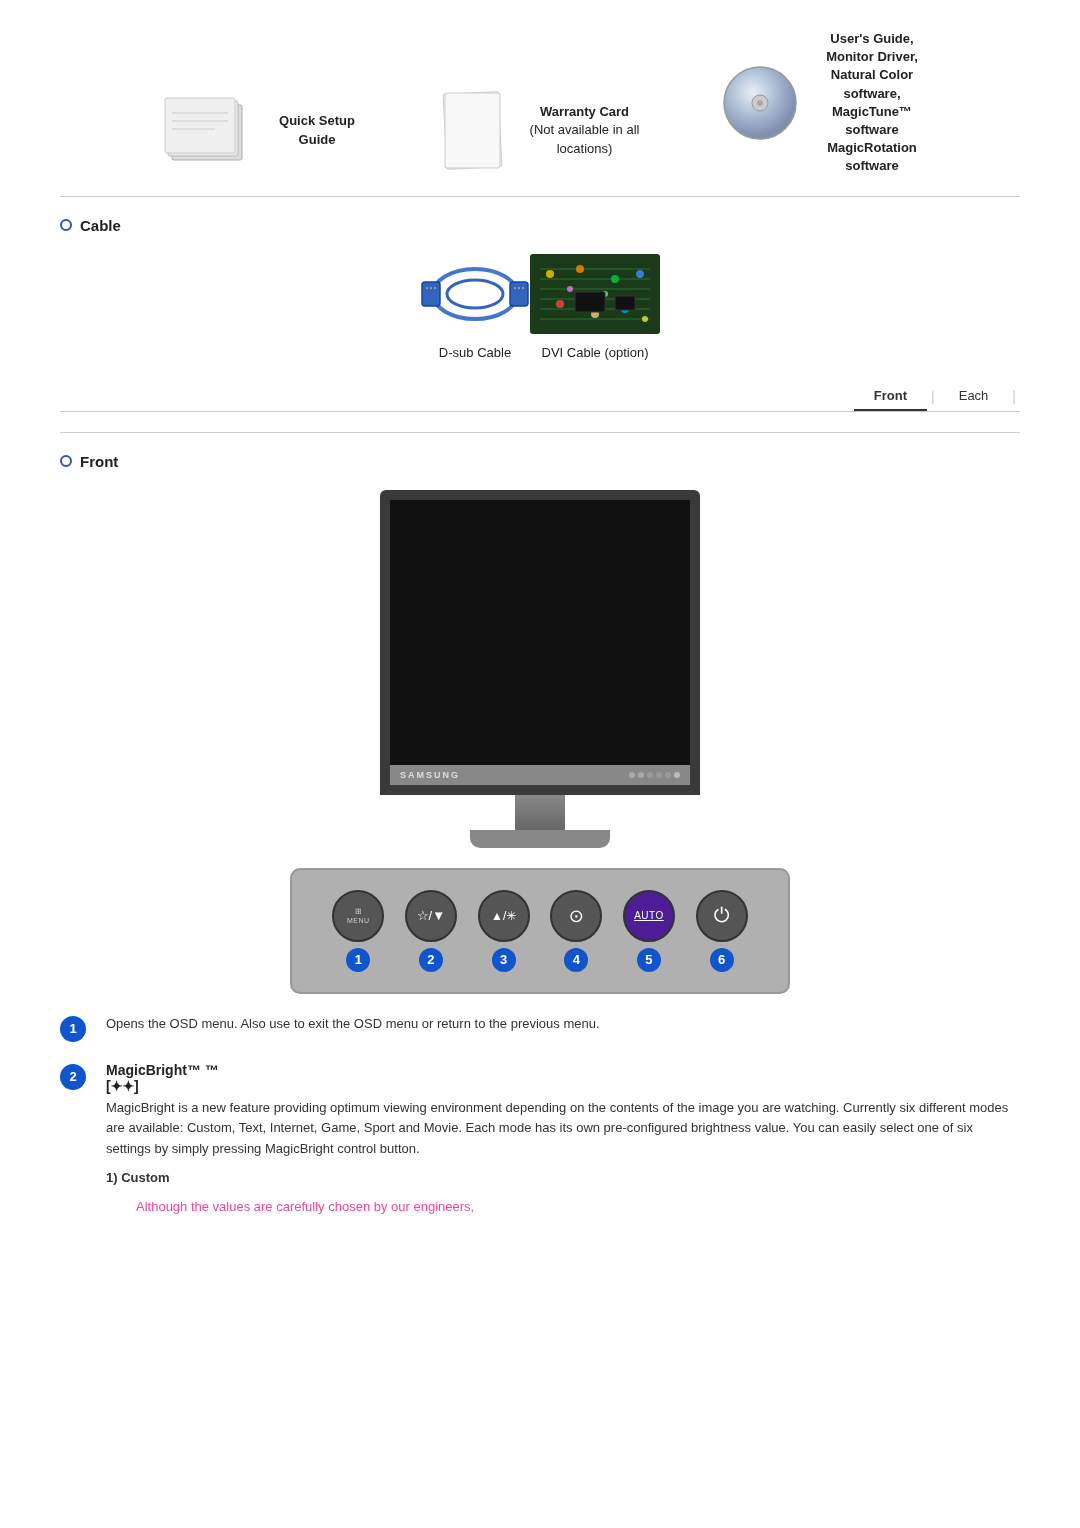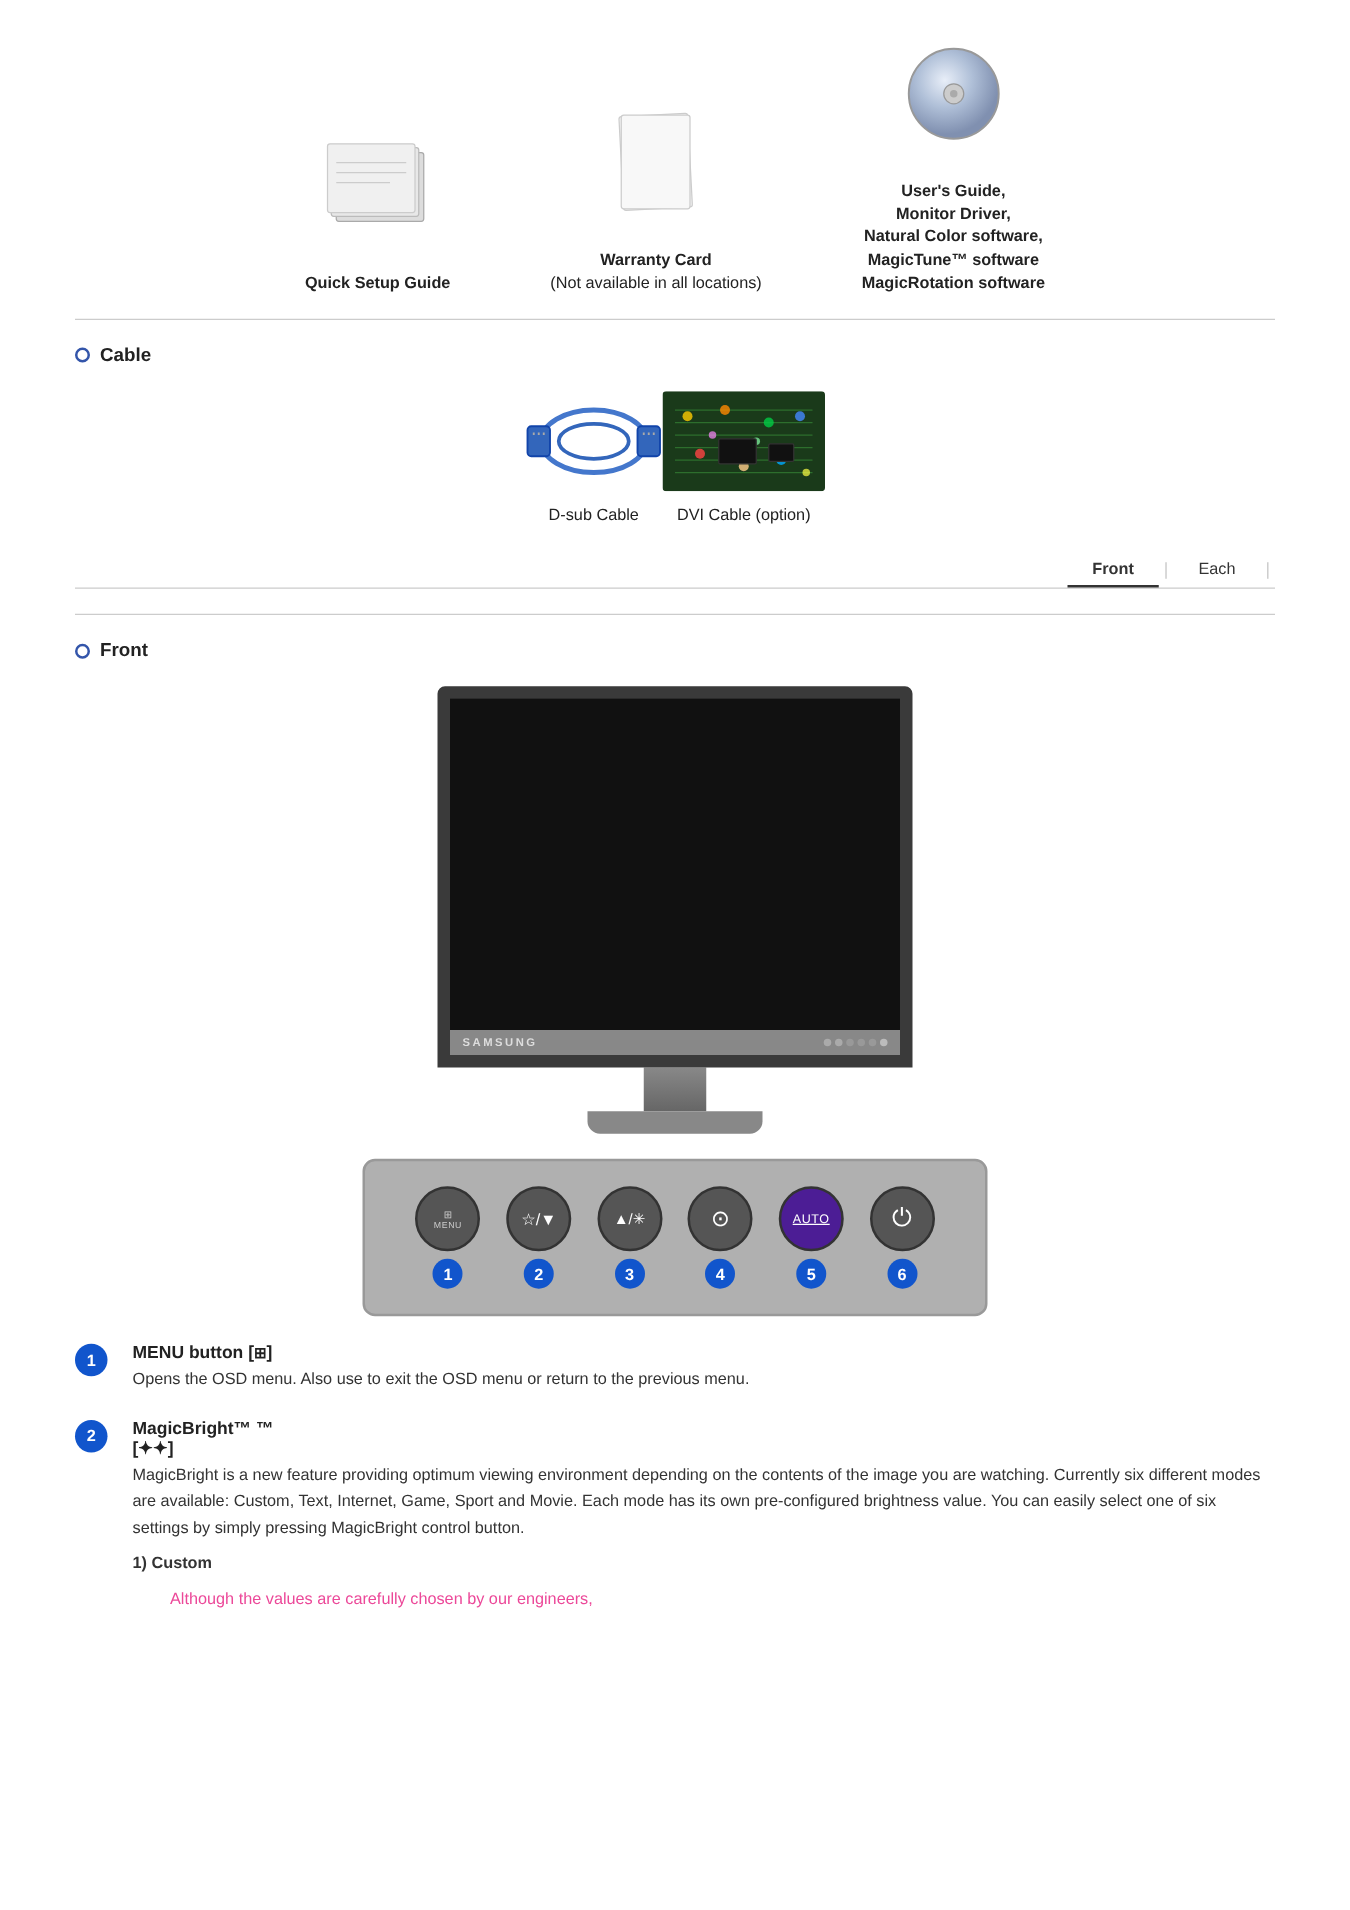--- a/index.html
+++ b/index.html
@@ -16,21 +16,21 @@
     
     .accessories-row {
       display: flex;
       justify-content: center;
       align-items: flex-end;
       gap: 80px;
       margin-bottom: 10px;
     }
     .accessory-item {
       display: flex;
-      flex-direction: column;
+      flex-direction: row;
       align-items: center;
       gap: 24px;
       text-align: center;
       max-width: 200px;
     }
     .accessory-img {
       display: flex;
       align-items: center;
       justify-content: center;
       height: 90px;
@@ -342,21 +342,21 @@
 <hr class="divider">
 
 <div class="section-header">
   <div class="section-dot"></div>
   <span class="section-title">Front</span>
 </div>
 
 <div class="monitor-container">
   <div style="display:flex; flex-direction:column; align-items:center; width:420px;">
 
-    <div style="width:380px; border:10px solid #3a3a3a; border-radius:6px 6px 0 0; background:#2a2a2a; position:relative;">
+    <div style="width:320px; border:10px solid #3a3a3a; border-radius:6px 6px 0 0; background:#2a2a2a; position:relative;">
 
       <div style="background:#111; height:265px; width:100%;"></div>
 
       <div style="background:#888; height:20px; display:flex; align-items:center; justify-content:space-between; padding:0 10px;">
         <span style="font-size:9px; color:#ddd; letter-spacing:2px; font-weight:bold;">SAMSUNG</span>
         <div style="display:flex; gap:3px;">
           <div style="width:6px;height:6px;border-radius:50%;background:#aaa;"></div>
           <div style="width:6px;height:6px;border-radius:50%;background:#aaa;"></div>
           <div style="width:6px;height:6px;border-radius:50%;background:#999;"></div>
           <div style="width:6px;height:6px;border-radius:50%;background:#999;"></div>
@@ -415,23 +415,20 @@
     </div>
     <div class="btn-label-num">6</div>
   </div>
 </div>
 
 <div class="desc-section">
 
   <div class="desc-item">
     <div class="desc-num">1</div>
     <div class="desc-content">
-      <div class="desc-title">
-        MENU button [<span style="font-size:12px;">⊞</span>]
-      </div>
       <div class="desc-text">Opens the OSD menu. Also use to exit the OSD menu or return to the previous menu.</div>
     </div>
   </div>
 
   <div class="desc-item">
     <div class="desc-num">2</div>
     <div class="desc-content">
       <div class="desc-title">
         MagicBright™ ™<br>[✦✦]
       </div>

